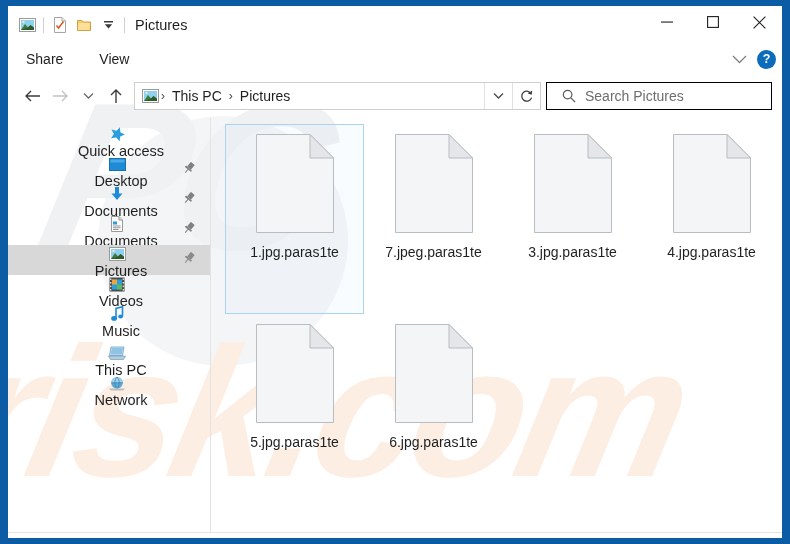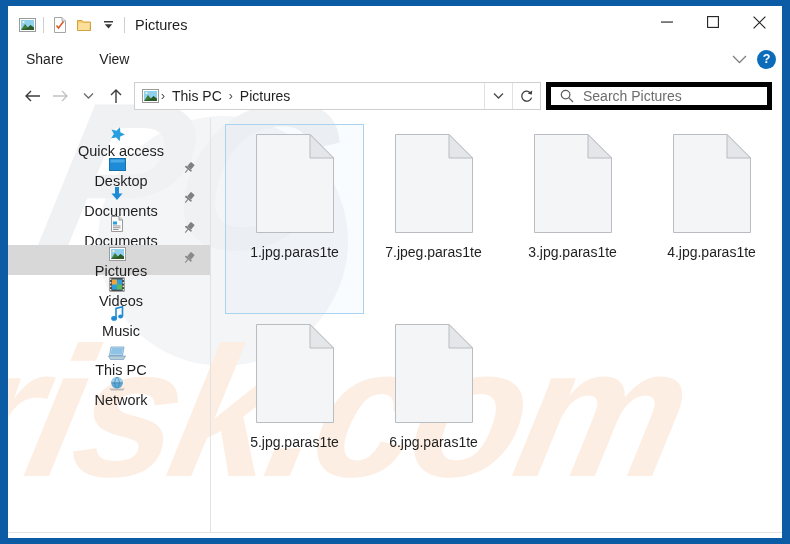--- a/index.html
+++ b/index.html
@@ -158,24 +158,24 @@
   }
   #addr-drop, #refresh-btn {
     width: 28px; height: 26px;
     display: flex; align-items: center; justify-content: center;
     border-left: 1px solid #e2e2e2;
   }
   #searchbox {
     width: 226px;
     height: 28px;
     margin-left: 5px;
-    border: 5px solid #000000;
+    border: 1px solid #000000;
     background: #ffffff;
     display: flex; align-items: center;
-    padding-left: 9px;
+    padding-left: 15px;
   }
   #search-input {
     border: 0; outline: 0; flex: 1;
     font-family: "Liberation Sans", sans-serif;
     font-size: 14px; color: #6d6d6d;
     background: transparent;
     padding-left: 9px;
   }
   #search-input::placeholder { color: #6d6d6d; opacity: 1; }
 

